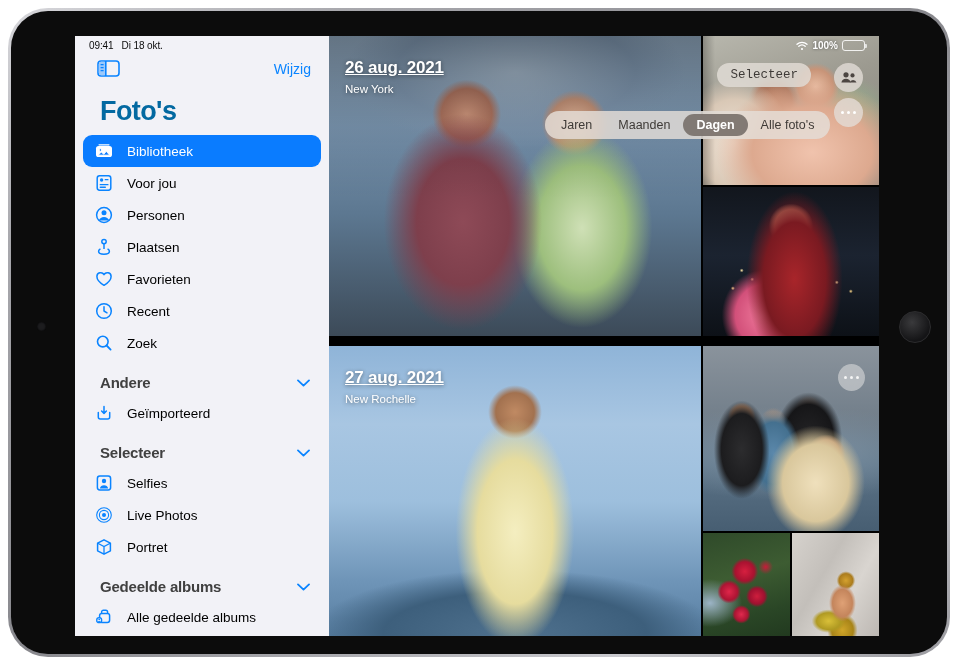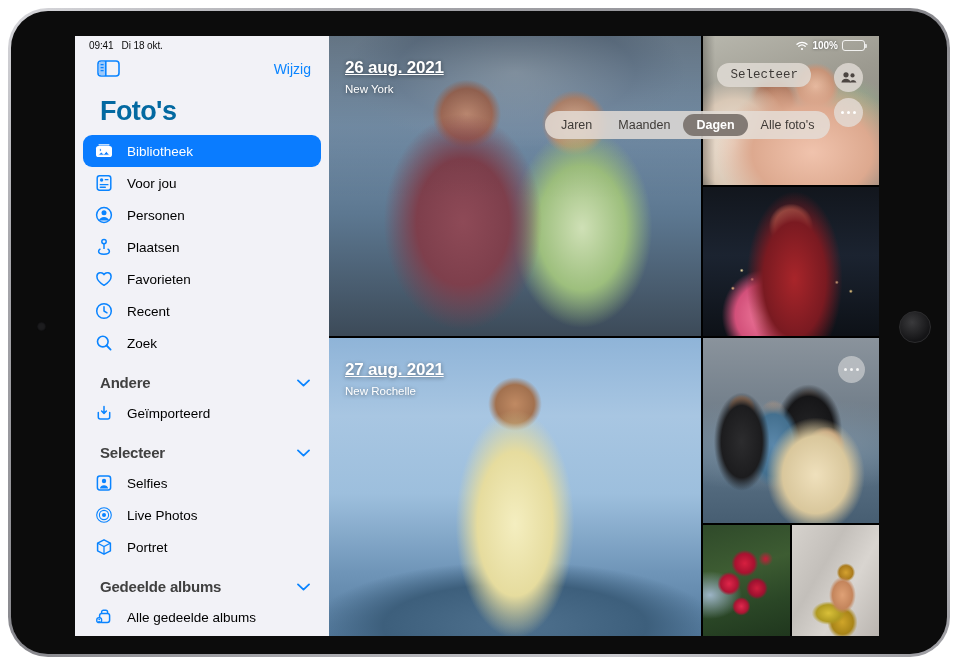--- a/index.html
+++ b/index.html
@@ -122,21 +122,21 @@
   .faded { opacity: .45; }
 
   
   #photo-area {
     position: absolute; left: 254px; top: 0;
     width: 550px; height: 100%;
     background: #000;
   }
   .day-block { position: relative; width: 100%; display: flex; gap: 2px; }
   #day-block-1 { height: 300px; }
-  #day-block-2 { height: 300px; margin-top: 2px; }
+  #day-block-2 { height: 300px; margin-top: 10px; }
 
   .main-photo { position: relative; overflow: hidden; flex: 0 0 372px; }
   .side-col { flex: 1; display: flex; flex-direction: column; gap: 2px; }
   .side-photo { position: relative; overflow: hidden; flex: 1; }
   .side-row { display: flex; gap: 2px; flex: 1; }
   .side-row > div { flex: 1; position: relative; overflow: hidden; }
 
   .day-caption {
     position: absolute; left: 16px; top: 22px; z-index: 5;
     color: #fff; text-shadow: 0 1px 4px rgba(0,0,0,.45);

